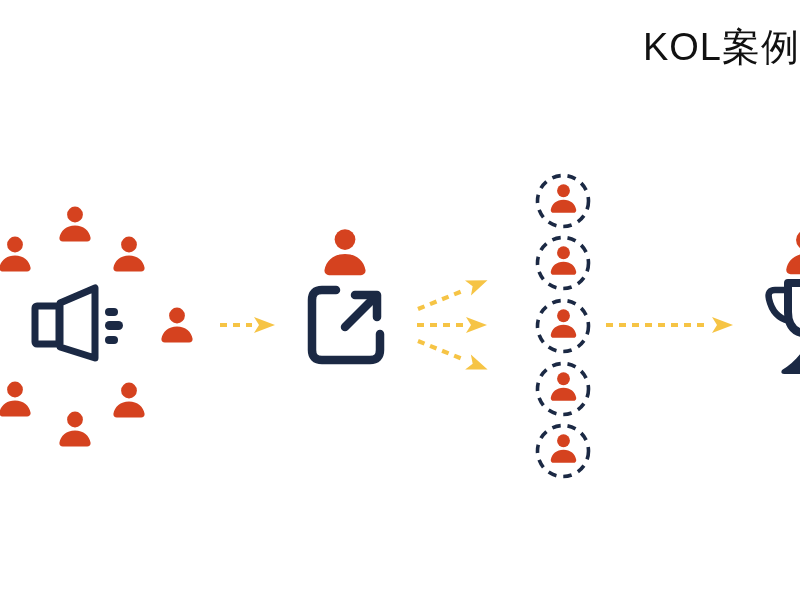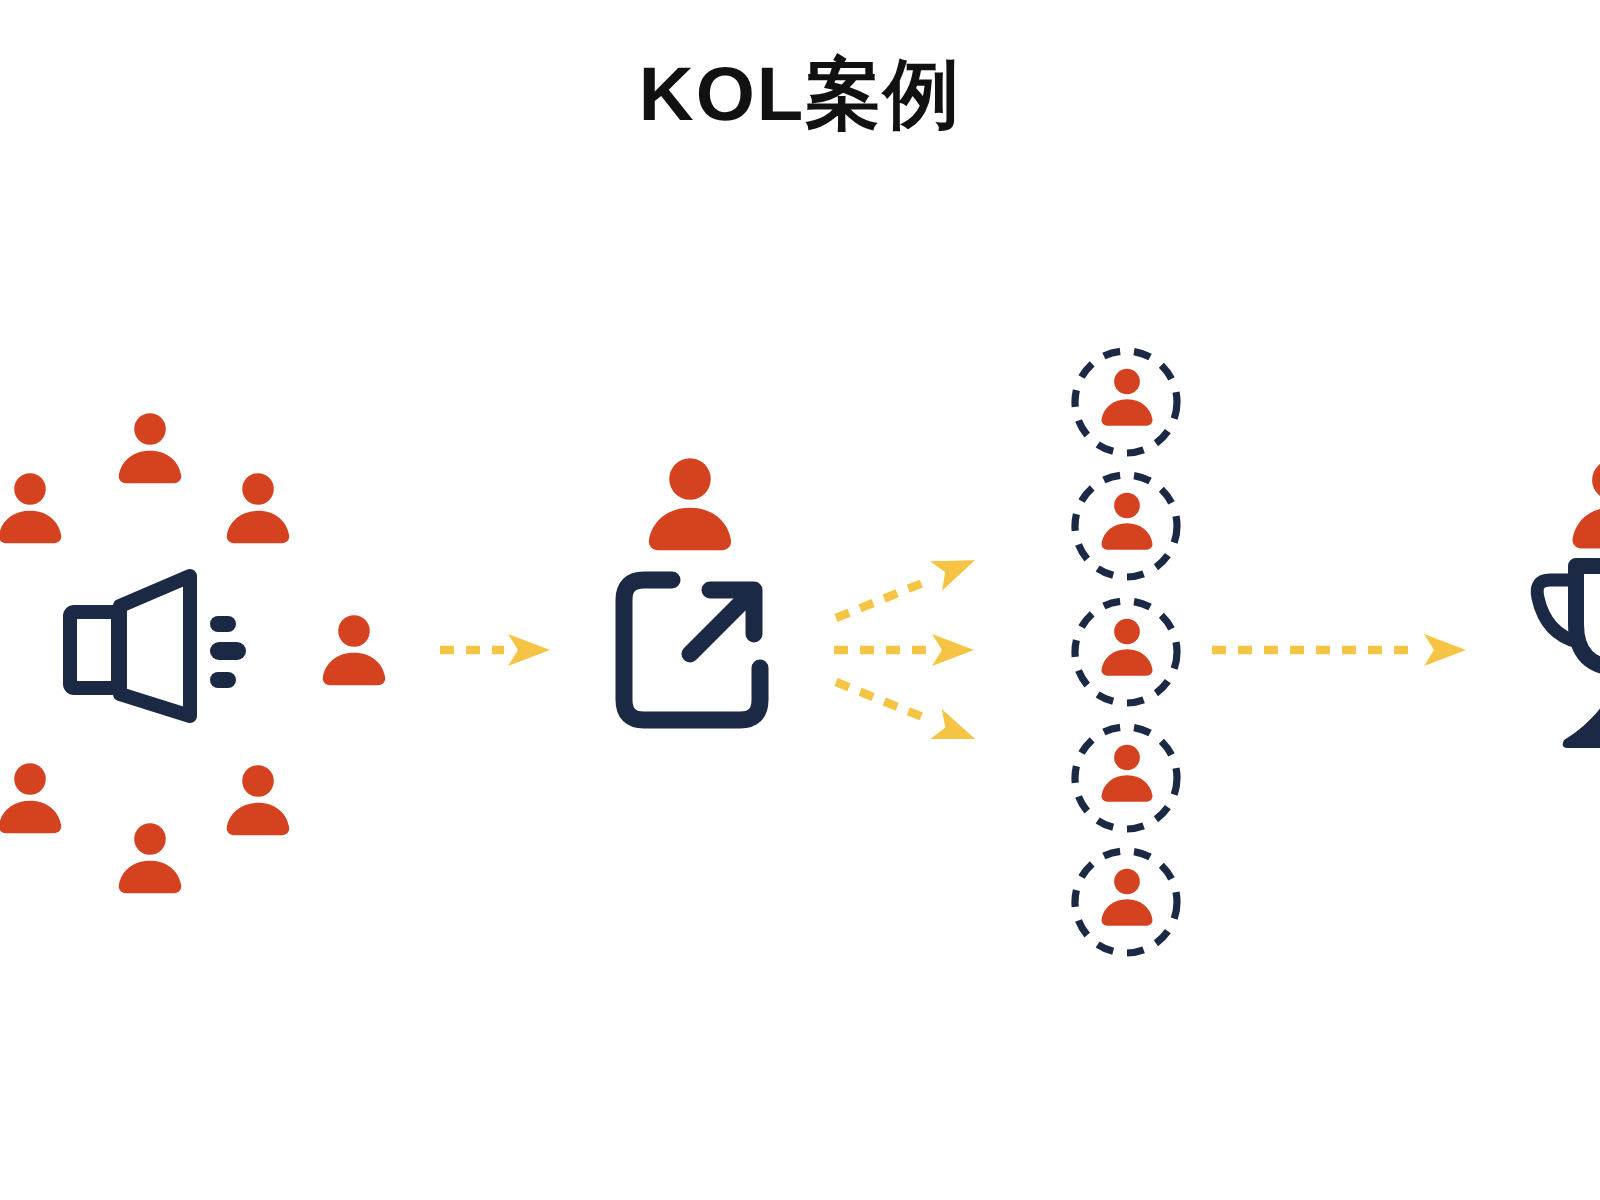--- a/index.html
+++ b/index.html
@@ -11,21 +11,21 @@
   :root{
     --person:#d5421f;
     --navy:#1b2944;
     --yellow:#f6c445;
     --title:#111111;
     --bg:#ffffff;
   }
   .abs{position:absolute;}
   .title{
     position:absolute;left:0;top:22px;width:800px;
-    text-align:center;font-size:38px;font-weight:700;color:var(--title);
+    text-align:right;font-size:38px;font-weight:400;color:var(--title);
     letter-spacing:1px;
   }
   
   .person{display:block;position:absolute;}
   .person svg{display:block;width:100%;height:100%;}
   .person svg .fillp{fill:var(--person);}
   
   .nstroke{stroke:var(--navy);fill:none;}
   .nfillw{stroke:var(--navy);fill:#ffffff;}
   .nfill{fill:var(--navy);}

